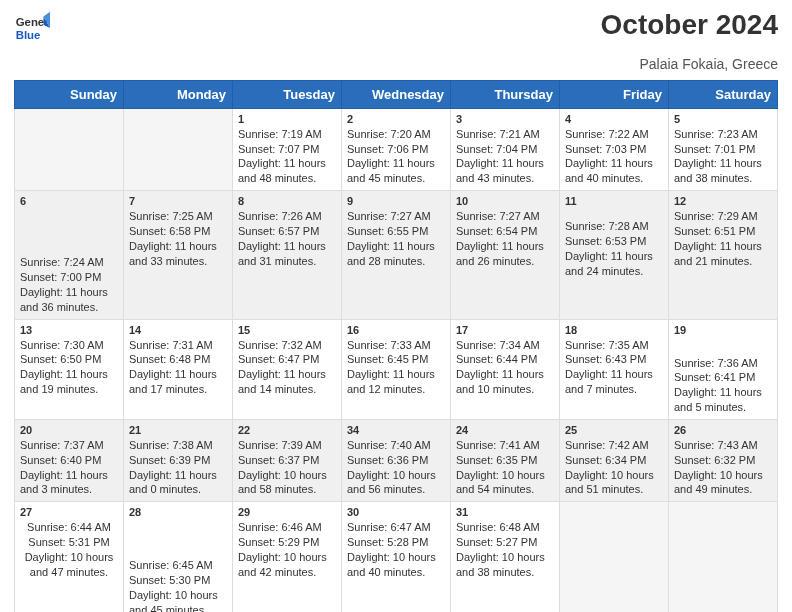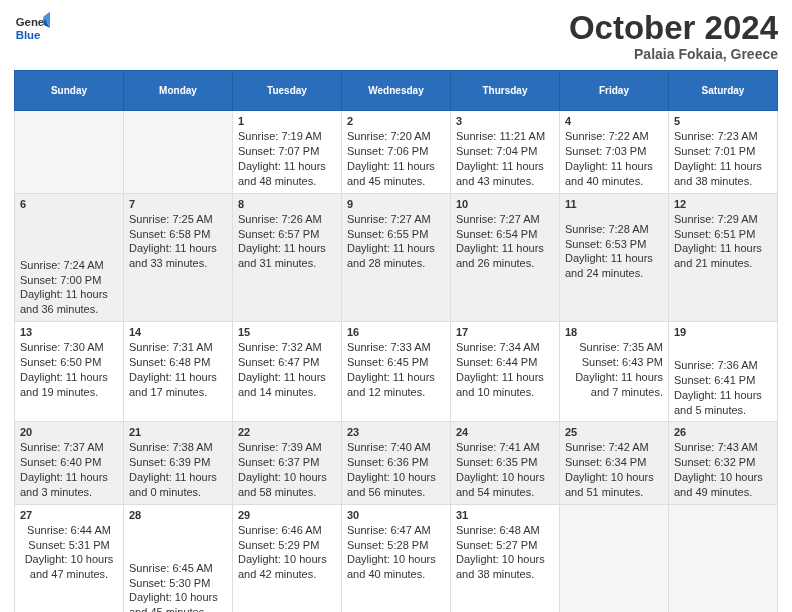--- a/index.html
+++ b/index.html
@@ -30,43 +30,44 @@
       gap: 4px;
     }
     .logo-icon {
       width: 36px;
       height: 36px;
     }
     .title-block {
       text-align: right;
     }
     .title-block h1 {
-      font-size: 33px;
+      font-size: 28px;
       font-weight: bold;
       color: #333;
       line-height: 1.1;
     }
     .title-block h2 {
       font-size: 14px;
-      font-weight: bold;
+      font-weight: normal;
       color: #555;
+      margin-top: 15px;
     }
     .calendar {
       flex: 1;
       border: 1px solid #ccc;
       border-collapse: collapse;
       width: 100%;
       table-layout: fixed;
     }
     .calendar th {
       background: #2a6ebb;
       color: #fff;
-      text-align: center;
-      padding: 14px 6px;
-      font-size: 10px;
+      text-align: right;
+      padding: 6px 6px;
+      font-size: 13px;
       border: 1px solid #1e5fa8;
     }
     .calendar td {
       border: 1px solid #ddd;
       vertical-align: top;
       padding: 4px 5px;
       font-size: 9.5px;
       color: #333;
       background: #fff;
       height: 78px;
@@ -133,21 +134,21 @@
           </td>
           <td>
             <span class="day-num">2</span>
             <div class="day-info" style="white-space: pre-line;">Sunrise: 7:20 AM
 Sunset: 7:06 PM
 Daylight: 11 hours
 and 45 minutes.</div>
           </td>
           <td>
             <span class="day-num">3</span>
-            <div class="day-info" style="white-space: pre-line;">Sunrise: 11:21 AM
+            <div class="day-info" style="white-space: pre-line;">Sunrise: 7:21 AM
 Sunset: 7:04 PM
 Daylight: 11 hours
 and 43 minutes.</div>
           </td>
           <td>
             <span class="day-num">4</span>
             <div class="day-info" style="white-space: pre-line;">Sunrise: 7:22 AM
 Sunset: 7:03 PM
 Daylight: 11 hours
 and 40 minutes.</div>
@@ -242,21 +243,21 @@
           </td>
           <td>
             <span class="day-num">17</span>
             <div class="day-info" style="white-space: pre-line;">Sunrise: 7:34 AM
 Sunset: 6:44 PM
 Daylight: 11 hours
 and 10 minutes.</div>
           </td>
           <td>
             <span class="day-num">18</span>
-            <div class="day-info" style="white-space: pre-line; text-align: right;">Sunrise: 7:35 AM
+            <div class="day-info" style="white-space: pre-line;">Sunrise: 7:35 AM
 Sunset: 6:43 PM
 Daylight: 11 hours
 and 7 minutes.</div>
           </td>
           <td>
             <span class="day-num">19</span>
             <div class="day-info" style="white-space: pre-line; margin-top: 20px;">Sunrise: 7:36 AM
 Sunset: 6:41 PM
 Daylight: 11 hours
 and 5 minutes.</div>
@@ -278,21 +279,21 @@
 and 0 minutes.</div>
           </td>
           <td>
             <span class="day-num">22</span>
             <div class="day-info" style="white-space: pre-line;">Sunrise: 7:39 AM
 Sunset: 6:37 PM
 Daylight: 10 hours
 and 58 minutes.</div>
           </td>
           <td>
-            <span class="day-num">23</span>
+            <span class="day-num">34</span>
             <div class="day-info" style="white-space: pre-line;">Sunrise: 7:40 AM
 Sunset: 6:36 PM
 Daylight: 10 hours
 and 56 minutes.</div>
           </td>
           <td>
             <span class="day-num">24</span>
             <div class="day-info" style="white-space: pre-line;">Sunrise: 7:41 AM
 Sunset: 6:35 PM
 Daylight: 10 hours

